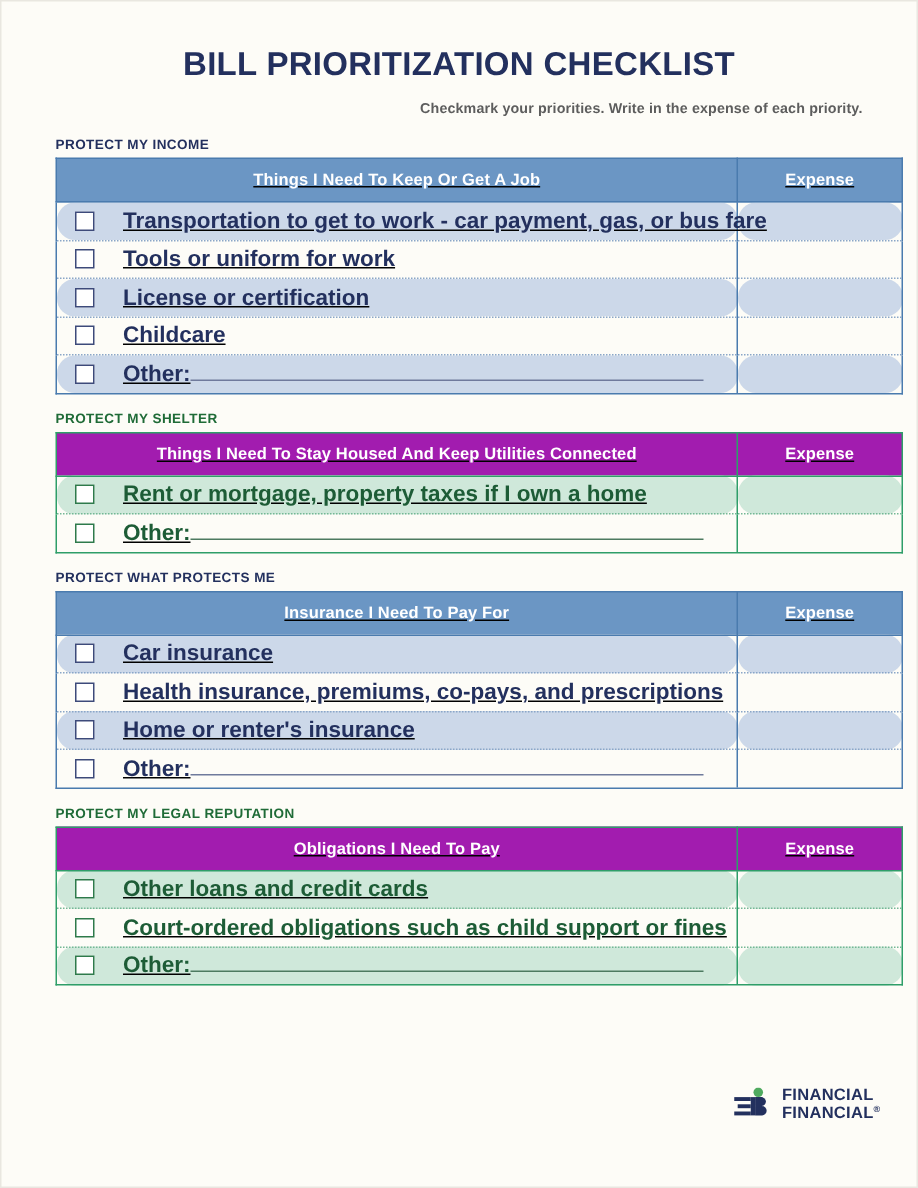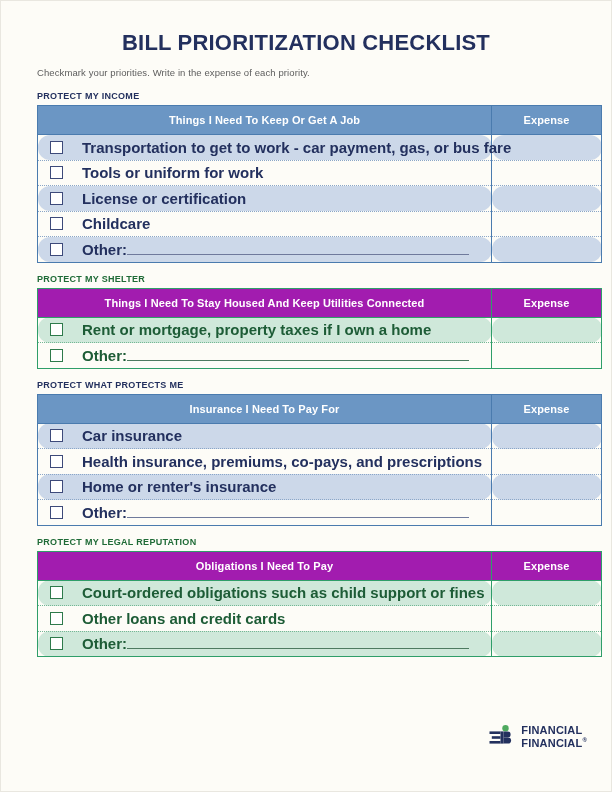--- a/index.html
+++ b/index.html
@@ -30,45 +30,47 @@
     font-weight: bold;
     color: #23305e;
     letter-spacing: 0.2px;
     margin: 0;
     padding-top: 30px;
     line-height: 1.1;
   }
   .subtitle {
     font-size: 9.5px;
     color: #5d5d5d;
-    font-weight: normal;
+    font-weight: bold;
     margin: 0;
     padding-top: 12px;
     padding-bottom: 2px;
     letter-spacing: 0.1px;
+    text-align: right;
   }
   
   .section {
     margin-top: 11px;
   }
   .section-label {
     font-size: 9px;
     font-weight: bold;
     letter-spacing: 0.3px;
     margin: 0 0 4px 0;
     text-transform: uppercase;
   }
   .section.blue .section-label { color: #23305e; }
   .section.green .section-label { color: #1f6b37; }
 
   
   .tbl {
     width: 100%;
     border-collapse: collapse;
     table-layout: fixed;
+    text-decoration: underline;
   }
   .tbl col.c-item { width: 454px; }
   .tbl col.c-exp  { width: 110px; }
 
   .tbl thead th {
     font-size: 11px;
     font-weight: bold;
     color: #ffffff;
     text-align: center;
     height: 28px;
@@ -347,30 +349,30 @@
             <tr>
               <th>Obligations I Need To Pay</th>
               <th>Expense</th>
             </tr>
           </thead>
           <tbody>
             <tr>
               <td class="item">
                 <div class="row-inner">
                   <span class="cbox"></span>
+                  <span class="label-txt">Other loans and credit cards</span>
+                </div>
+              </td>
+              <td class="exp"></td>
+            </tr>
+            <tr>
+              <td class="item">
+                <div class="row-inner">
+                  <span class="cbox"></span>
                   <span class="label-txt">Court-ordered obligations such as child support or fines</span>
-                </div>
-              </td>
-              <td class="exp"></td>
-            </tr>
-            <tr>
-              <td class="item">
-                <div class="row-inner">
-                  <span class="cbox"></span>
-                  <span class="label-txt">Other loans and credit cards</span>
                 </div>
               </td>
               <td class="exp"></td>
             </tr>
             <tr>
               <td class="item">
                 <div class="row-inner">
                   <span class="cbox"></span>
                   <span class="other-wrap">
                     <span class="label-txt other-lbl">Other:</span>

